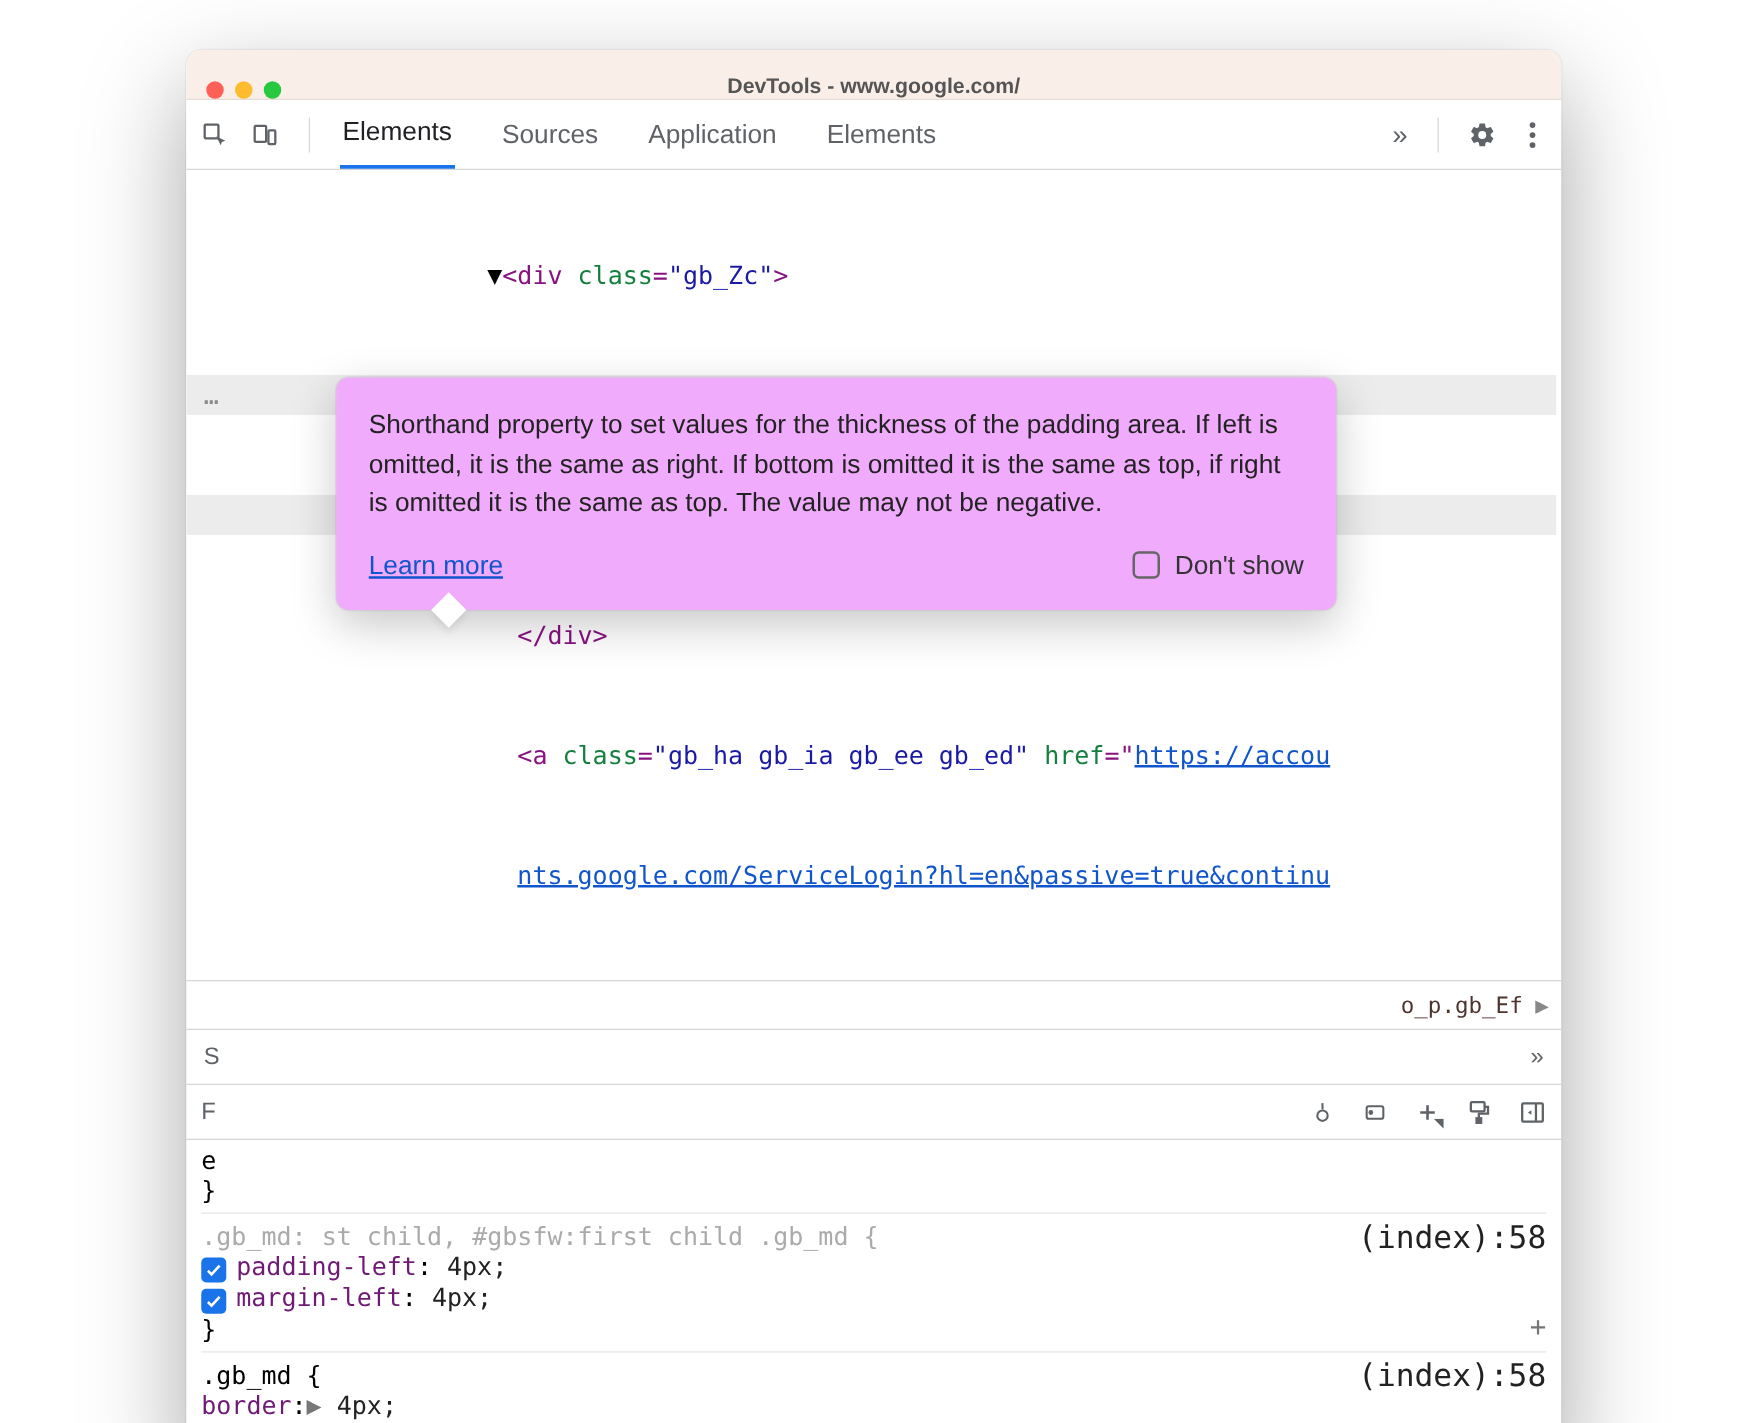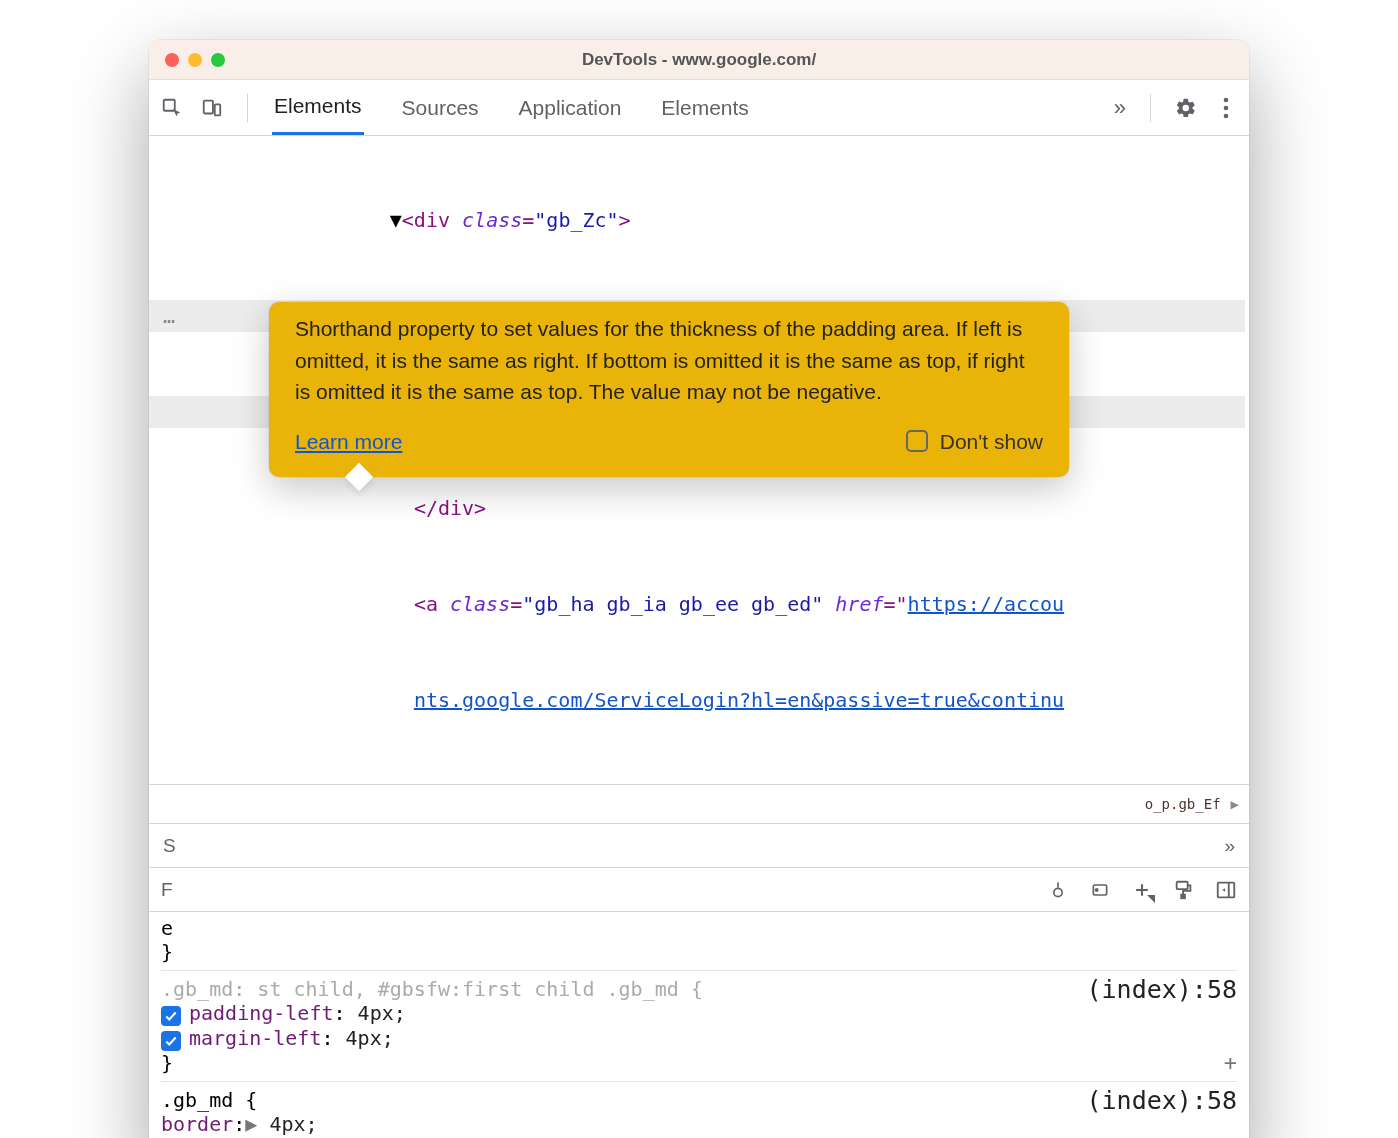--- a/index.html
+++ b/index.html
@@ -18,21 +18,21 @@
     border-radius: 12px;
     box-shadow: 0 30px 80px rgba(0,0,0,.35), 0 0 0 1px rgba(0,0,0,.05);
     overflow: hidden;
     position: relative;
   }
   .titlebar {
     height: 40px;
     background: #f9efe8;
     border-bottom: 1px solid #e6ddd5;
     display: flex;
-    align-items: center;
+    align-items: flex-end;
     position: relative;
   }
   .traffic { display:flex; gap:9px; position:absolute; left:16px; }
   .traffic span { width:14px; height:14px; border-radius:50%; display:block; }
   .tl-close{ background:#fe5f57; }
   .tl-min{ background:#febc2e; }
   .tl-max{ background:#28c840; }
   .titlebar .title { flex:1; text-align:center; font-weight:600; font-size:17px; color:#555; }
 
   .toolbar {
@@ -58,37 +58,37 @@
     font-size:20px;
     line-height:1.6;
     padding:4px 4px 4px 0;
     background:#fff;
     white-space:pre;
     overflow:hidden;
   }
   .dom .row { padding-left:12px; }
   .dom .sel { background:#ececec; }
   .tag { color:#881280; }
-  .attr { color:#6d28d9;font-style:italic; }
+  .attr { color:#15803d; }
   .val { color:#1a1aa6; }
   .link { color:#1155cc; text-decoration:underline; }
   .eqdollar { color:#888; font-style:italic; }
   .ellbadge { display:inline-block; background:#dcdcdc; border-radius:10px; padding:0 7px; font-size:14px; vertical-align:2px; color:#444; }
   .dots { color:#888; padding:0 10px; position:absolute; left:4px; }
 
   .crumbbar {
     height:40px;
     border-top:1px solid #d6d6d6;
     border-bottom:1px solid #d6d6d6;
     display:flex;
     align-items:center;
     justify-content:flex-end;
     padding:0 10px;
     font-family: ui-monospace, Menlo, Consolas, monospace;
-    font-size:14px;
+    font-size:18px;
     color:#5f6368;
   }
   .crumb { color:#4e342e; }
   .crumbbar .arr { margin-left:10px; color:#888; }
 
   .secondtabs {
     height:44px;
     border-bottom:1px solid #d6d6d6;
     display:flex; align-items:center; padding:0 14px;
     font-size:19px; color:#5f6368;
@@ -121,24 +121,24 @@
   .chk { display:inline-flex; width:20px; height:20px; background:#1a73e8; border-radius:4px; align-items:center; justify-content:center; margin-right:8px; vertical-align:-3px; }
   .chk svg { stroke:#fff; }
   .tri { color:#777; }
 
   
   .tooltip {
     position:absolute;
     left:120px;
     top:262px;
     width:800px;
-    background:#eab308;
+    background:#f0abfc;
     border-radius:10px;
     box-shadow:0 12px 36px rgba(0,0,0,.22), 0 0 0 1px rgba(0,0,0,.06);
-    padding:11px 26px 20px 26px;
+    padding:22px 26px 20px 26px;
     font-size:21px;
     color:#222;
     line-height:1.5;
   }
   .tooltip .bottom { display:flex; align-items:center; margin-top:18px; }
   .tooltip .learn { color:#1155cc; text-decoration:underline;text-align:right; }
   .tooltip .dont { margin-left:auto; display:flex; align-items:center; gap:12px; color:#333; }
   .tooltip .box { width:22px; height:22px; border:2px solid #666; border-radius:5px; }
   .tooltip .tail {
     position:absolute; left:80px; bottom:-10px; width:20px; height:20px;

